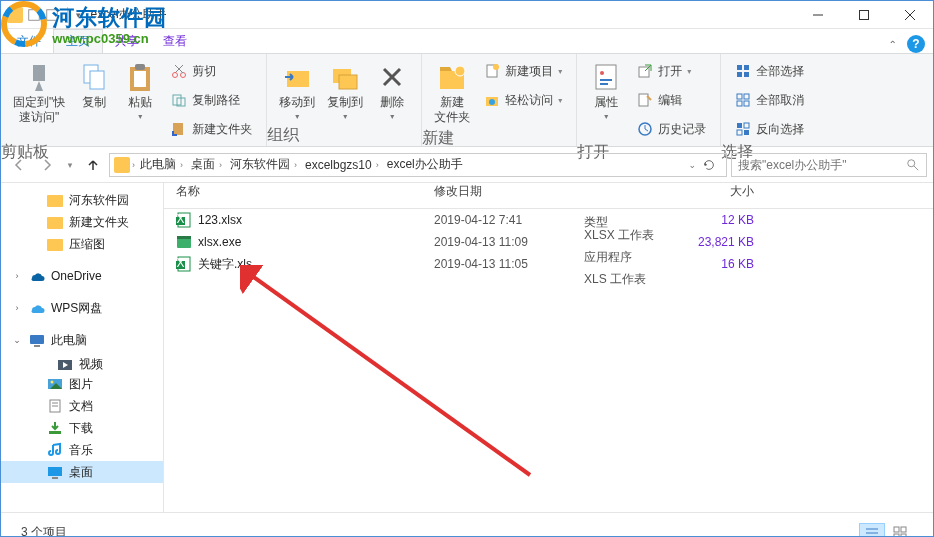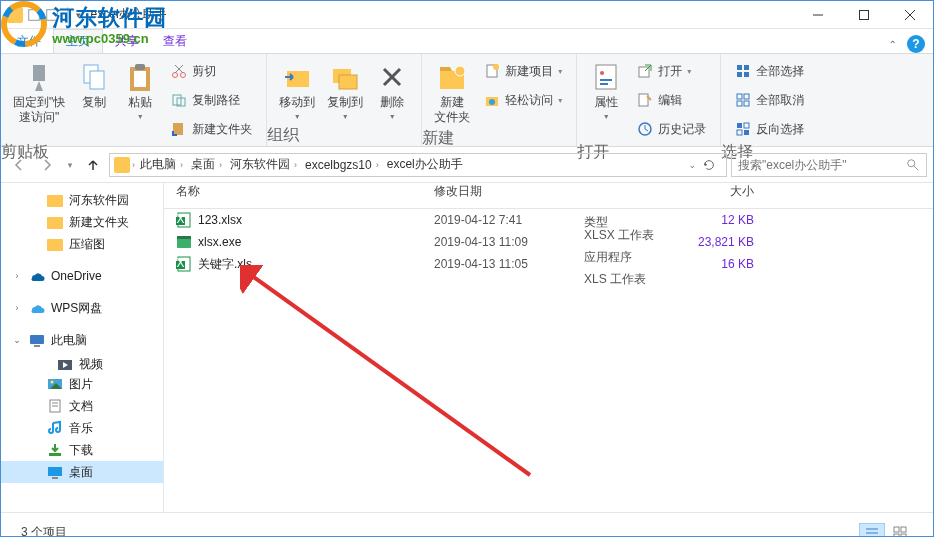--- a/index.html
+++ b/index.html
@@ -475,32 +475,32 @@
         <svg class="ti-icon" viewBox="0 0 16 16">
           <rect x="3" y="2" width="10" height="12" fill="#fff" stroke="#888"></rect>
           <line x1="5" y1="5" x2="11" y2="5" stroke="#888"></line>
           <line x1="5" y1="8" x2="11" y2="8" stroke="#888"></line>
         </svg>
         <span>文档</span>
       </div>
       <div class="tree-item sub" style="padding-left: 28px;">
         <span class="exp"></span>
         <svg class="ti-icon" viewBox="0 0 16 16">
+          <rect x="2" y="11" width="12" height="3" fill="#3a9a3a"></rect>
+          <path d="M8 2v7M5 6l3 3 3-3" stroke="#3a9a3a" fill="none" stroke-width="2"></path>
+        </svg>
+        <span>下载</span>
+      </div>
+      <div class="tree-item sub" style="padding-left: 28px;">
+        <span class="exp"></span>
+        <svg class="ti-icon" viewBox="0 0 16 16">
           <path d="M6 3v8a2 2 0 11-2-2" stroke="#1c98e6" fill="none" stroke-width="2"></path>
           <path d="M6 3l7-1v8a2 2 0 11-2-2" stroke="#1c98e6" fill="none" stroke-width="2"></path>
         </svg>
         <span>音乐</span>
-      </div>
-      <div class="tree-item sub" style="padding-left: 28px;">
-        <span class="exp"></span>
-        <svg class="ti-icon" viewBox="0 0 16 16">
-          <rect x="2" y="11" width="12" height="3" fill="#3a9a3a"></rect>
-          <path d="M8 2v7M5 6l3 3 3-3" stroke="#3a9a3a" fill="none" stroke-width="2"></path>
-        </svg>
-        <span>下载</span>
       </div>
       <div class="tree-item sub selected" style="padding-left: 28px;">
         <span class="exp"></span>
         <svg class="ti-icon" viewBox="0 0 16 16">
           <rect x="1" y="3" width="14" height="9" fill="#1c98e6"></rect>
           <rect x="5" y="13" width="6" height="2" fill="#888"></rect>
         </svg>
         <span>桌面</span>
       </div>
     </div>

